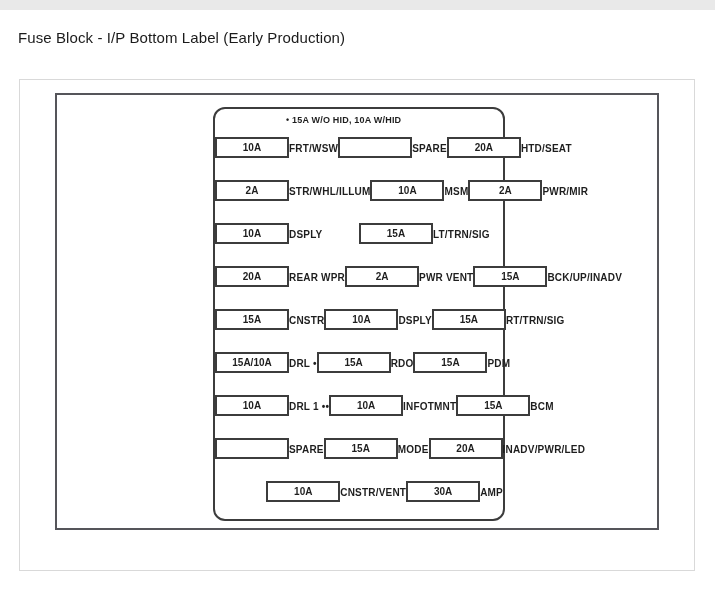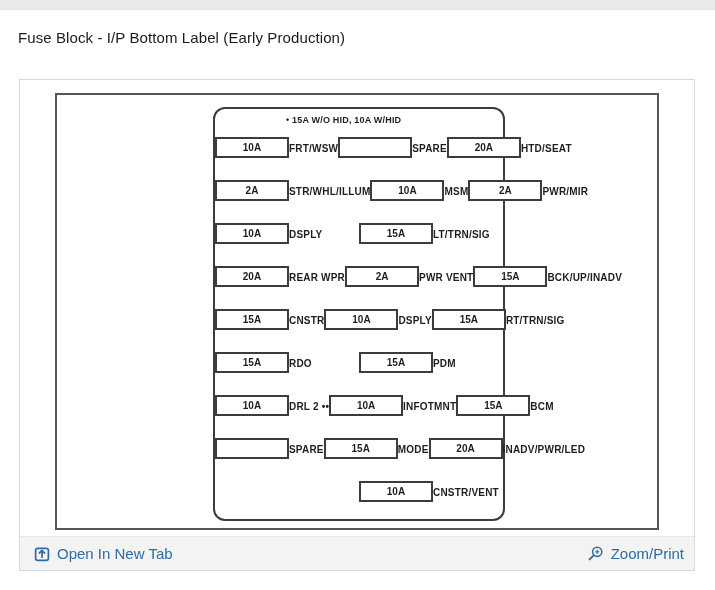--- a/index.html
+++ b/index.html
@@ -132,32 +132,36 @@
               <div class="fuse-box">10A</div>
               <div class="fuse-label">DSPLY</div>
             </div>
             <div class="fuse-cell">
               <div class="fuse-box">15A</div>
               <div class="fuse-label">RT/TRN/SIG</div>
             </div>
           </div>
           <div class="fuse-row">
             <div class="fuse-cell">
+              <div class="fuse-box">15A/10A</div>
+              <div class="fuse-label">DRL •</div>
+            </div>
+            <div class="fuse-cell">
               <div class="fuse-box">15A</div>
               <div class="fuse-label">RDO</div>
             </div>
             <div class="fuse-cell">
               <div class="fuse-box">15A</div>
               <div class="fuse-label">PDM</div>
             </div>
           </div>
           <div class="fuse-row">
             <div class="fuse-cell">
               <div class="fuse-box">10A</div>
-              <div class="fuse-label">DRL 2 ••</div>
+              <div class="fuse-label">DRL 1 ••</div>
             </div>
             <div class="fuse-cell">
               <div class="fuse-box">10A</div>
               <div class="fuse-label">INFOTMNT</div>
             </div>
             <div class="fuse-cell">
               <div class="fuse-box">15A</div>
               <div class="fuse-label">BCM</div>
             </div>
           </div>
@@ -173,42 +177,24 @@
             <div class="fuse-cell">
               <div class="fuse-box">20A</div>
               <div class="fuse-label">INADV/PWR/LED</div>
             </div>
           </div>
           <div class="fuse-row">
             <div class="fuse-cell"></div>
             <div class="fuse-cell">
               <div class="fuse-box">10A</div>
               <div class="fuse-label">CNSTR/VENT</div>
+            </div>
+            <div class="fuse-cell">
+              <div class="fuse-box">30A</div>
+              <div class="fuse-label">AMP</div>
             </div>
           </div>
         </div>
     </div>
   </div>
 
-  <div class="footer-bar">
-    <a class="footer-link">
-      <span>
-        <svg width="16" height="16" viewBox="0 0 16 16">
-          <rect x="1.6" y="2.4" width="12.8" height="12" rx="2.2" fill="none" stroke="#2e6da4" stroke-width="1.7"></rect>
-          <path d="M8 11.2 V4.6 M5.4 7.1 L8 4.3 L10.6 7.1" fill="none" stroke="#2e6da4" stroke-width="1.7" stroke-linecap="round" stroke-linejoin="round"></path>
-        </svg>
-      </span>
-      <span>Open In New Tab</span>
-    </a>
-    <a class="footer-link">
-      <span>
-        <svg width="17" height="17" viewBox="0 0 17 17">
-          <circle cx="10.2" cy="6.8" r="4.6" fill="none" stroke="#2e6da4" stroke-width="1.5"></circle>
-          <line x1="6.7" y1="10.3" x2="2.6" y2="14.4" stroke="#2e6da4" stroke-width="1.9" stroke-linecap="round"></line>
-          <line x1="8.2" y1="6.8" x2="12.2" y2="6.8" stroke="#2e6da4" stroke-width="1.2"></line>
-          <line x1="10.2" y1="4.8" x2="10.2" y2="8.8" stroke="#2e6da4" stroke-width="1.2"></line>
-        </svg>
-      </span>
-      <span>Zoom/Print</span>
-    </a>
-  </div>
 
 </div>
 
 </body></html>

